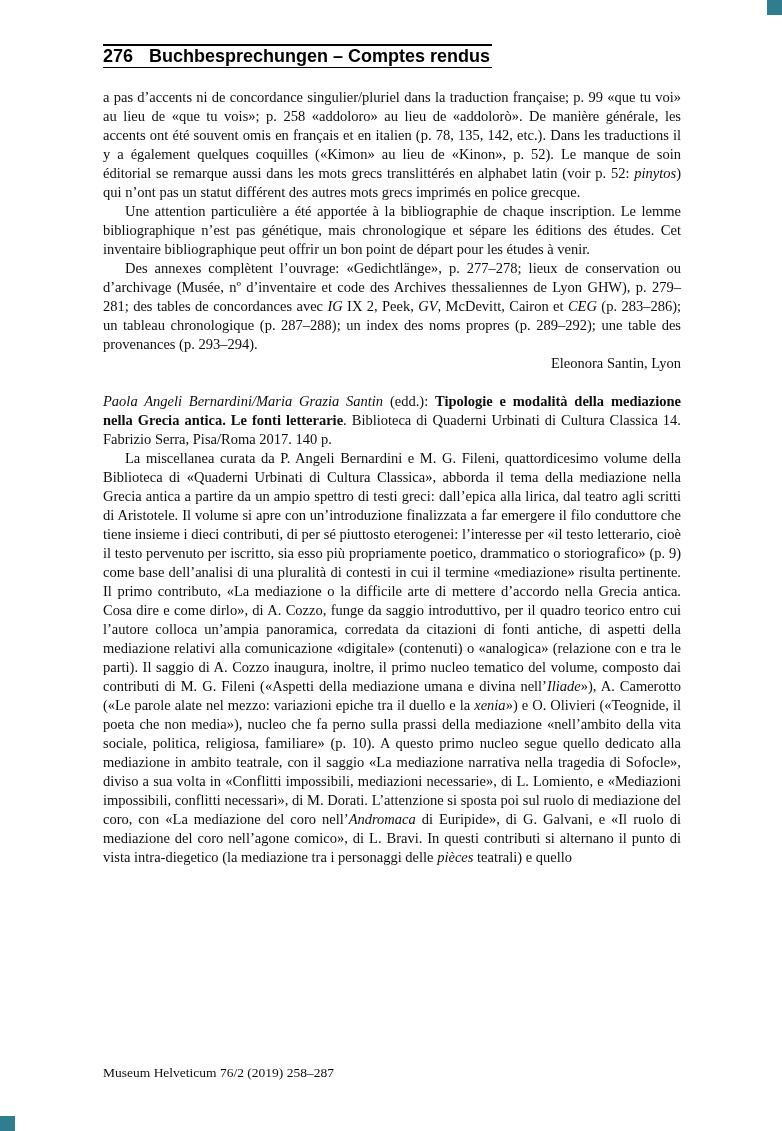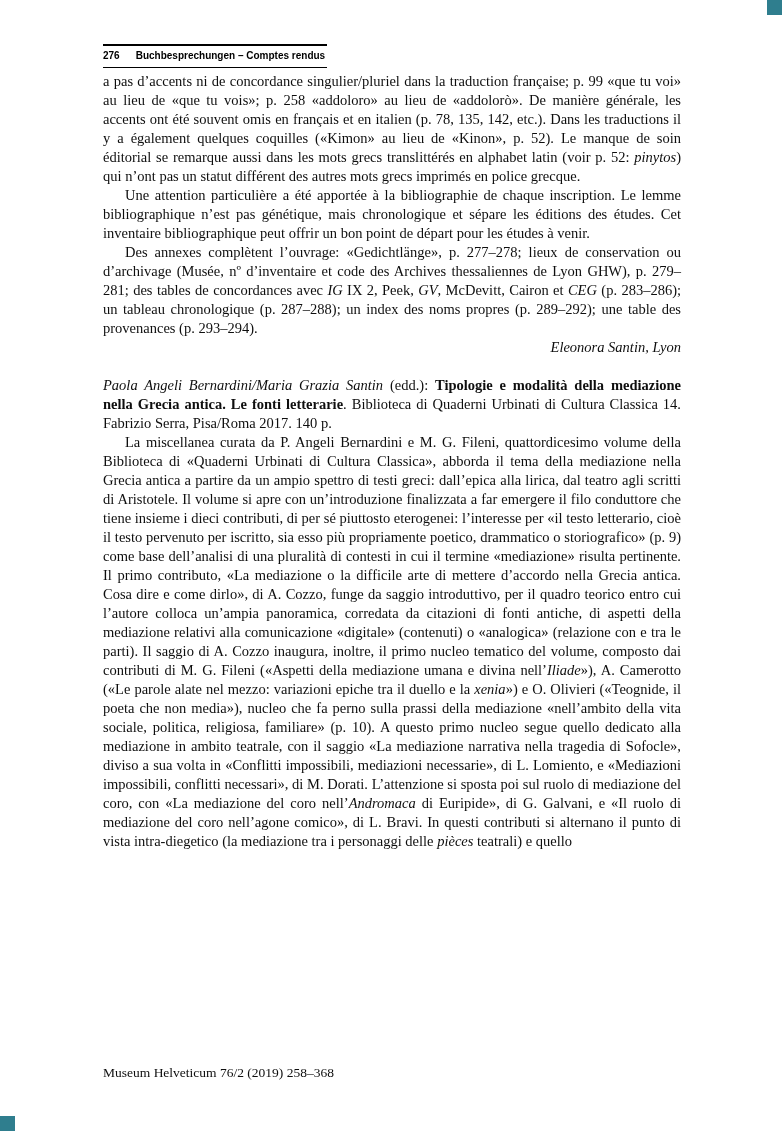--- a/index.html
+++ b/index.html
@@ -10,33 +10,33 @@
   .corner-mark{position:absolute;width:15px;height:15px;}
   .corner-mark.tr{top:0;right:0;}
   .corner-mark.bl{bottom:0;left:0;}
 
   .running-head{
     position:absolute;left:103px;top:44px;
     display:inline-block;
     border-top:2px solid #000;border-bottom:1.2px solid #000;
     padding:4px 2px 5px 0;
     font-family:"Liberation Sans", sans-serif;
-    font-weight:bold;font-size:10px;line-height:12px;color:#000;
+    font-weight:bold;font-size:18px;line-height:12px;color:#000;
     white-space:nowrap;
   }
   .running-head .pgnum{margin-right:16px;}
 
   .content{
-    position:absolute;left:103px;top:72px;width:578px;
+    position:absolute;left:103px;top:88px;width:578px;
     font-size:14.5px;line-height:19px;text-align:justify;
     color:#0e0e0e;
   }
   .para{margin:0;text-indent:22px;}
   .para.noindent{text-indent:0;}
-  .signature{margin:0;text-align:right;font-style:italic;text-indent:0;}
+  .signature{margin:0;text-align:right;text-indent:0;}
   .review2{margin-top:19px;}
   .review-heading{margin:0;text-indent:0;}
   .r-i{font-style:italic;}
   .r-b{font-weight:bold;}
 
   .page-footer{
     position:absolute;left:103px;top:1065px;
     font-size:13.5px;color:#0e0e0e;
   }
 </style>
@@ -54,15 +54,15 @@
   <p class="para"><span>Une attention particulière a été apportée à la bibliographie de chaque inscription. Le lemme bibliographique n’est pas génétique, mais chronologique et sépare les éditions des études. Cet inventaire bibliographique peut offrir un bon point de départ pour les études à venir.</span></p>
   <p class="para"><span>Des annexes complètent l’ouvrage: «Gedichtlänge», p. 277–278; lieux de conservation ou d’archivage (Musée, nº d’inventaire et code des Archives thessaliennes de Lyon GHW), p. 279–281; des tables de concordances avec </span><span class="r-i">IG</span><span> IX 2, Peek, </span><span class="r-i">GV</span><span>, McDevitt, Cairon et </span><span class="r-i">CEG</span><span> (p. 283–286); un tableau chronologique (p. 287–288); un index des noms propres (p. 289–292); une table des provenances (p. 293–294).</span></p>
   <p class="signature">Eleonora Santin, Lyon</p>
 
   <div class="review2">
     <p class="review-heading"><span class="r-i">Paola Angeli Bernardini/Maria Grazia Santin</span><span> (edd.): </span><span class="r-b">Tipologie e modalità della mediazione nella Grecia antica. Le fonti letterarie</span><span>. Biblioteca di Quaderni Urbinati di Cultura Classica 14. Fabrizio Serra, Pisa/Roma 2017. 140 p.</span></p>
     <p class="para"><span>La miscellanea curata da P. Angeli Bernardini e M. G. Fileni, quattordicesimo volume della Biblioteca di «Quaderni Urbinati di Cultura Classica», abborda il tema della mediazione nella Grecia antica a partire da un ampio spettro di testi greci: dall’epica alla lirica, dal teatro agli scritti di Aristotele. Il volume si apre con un’introduzione finalizzata a far emergere il filo conduttore che tiene insieme i dieci contributi, di per sé piuttosto eterogenei: l’interesse per «il testo letterario, cioè il testo pervenuto per iscritto, sia esso più propriamente poetico, drammatico o storiografico» (p. 9) come base dell’analisi di una pluralità di contesti in cui il termine «mediazione» risulta pertinente. Il primo contributo, «La mediazione o la difficile arte di mettere d’accordo nella Grecia antica. Cosa dire e come dirlo», di A. Cozzo, funge da saggio introduttivo, per il quadro teorico entro cui l’autore colloca un’ampia panoramica, corredata da citazioni di fonti antiche, di aspetti della mediazione relativi alla comunicazione «digitale» (contenuti) o «analogica» (relazione con e tra le parti). Il saggio di A. Cozzo inaugura, inoltre, il primo nucleo tematico del volume, composto dai contributi di M. G. Fileni («Aspetti della mediazione umana e divina nell’</span><span class="r-i">Iliade</span><span>»), A. Camerotto («Le parole alate nel mezzo: variazioni epiche tra il duello e la </span><span class="r-i">xenia</span><span>») e O. Olivieri («Teognide, il poeta che non media»), nucleo che fa perno sulla prassi della mediazione «nell’ambito della vita sociale, politica, religiosa, familiare» (p. 10). A questo primo nucleo segue quello dedicato alla mediazione in ambito teatrale, con il saggio «La mediazione narrativa nella tragedia di Sofocle», diviso a sua volta in «Conflitti impossibili, mediazioni necessarie», di L. Lomiento, e «Mediazioni impossibili, conflitti necessari», di M. Dorati. L’attenzione si sposta poi sul ruolo di mediazione del coro, con «La mediazione del coro nell’</span><span class="r-i">Andromaca</span><span> di Euripide», di G. Galvani, e «Il ruolo di mediazione del coro nell’agone comico», di L. Bravi. In questi contributi si alternano il punto di vista intra-diegetico (la mediazione tra i personaggi delle </span><span class="r-i">pièces</span><span> teatrali) e quello</span></p>
   </div>
 </div>
 
-<div class="page-footer">Museum Helveticum 76/2 (2019) 258–368</div>
+<div class="page-footer">Museum Helveticum 76/2 (2019) 258–287</div>
 
 <div class="corner-mark bl" style="background: rgb(47, 126, 142);"></div>
 
 </body></html>

